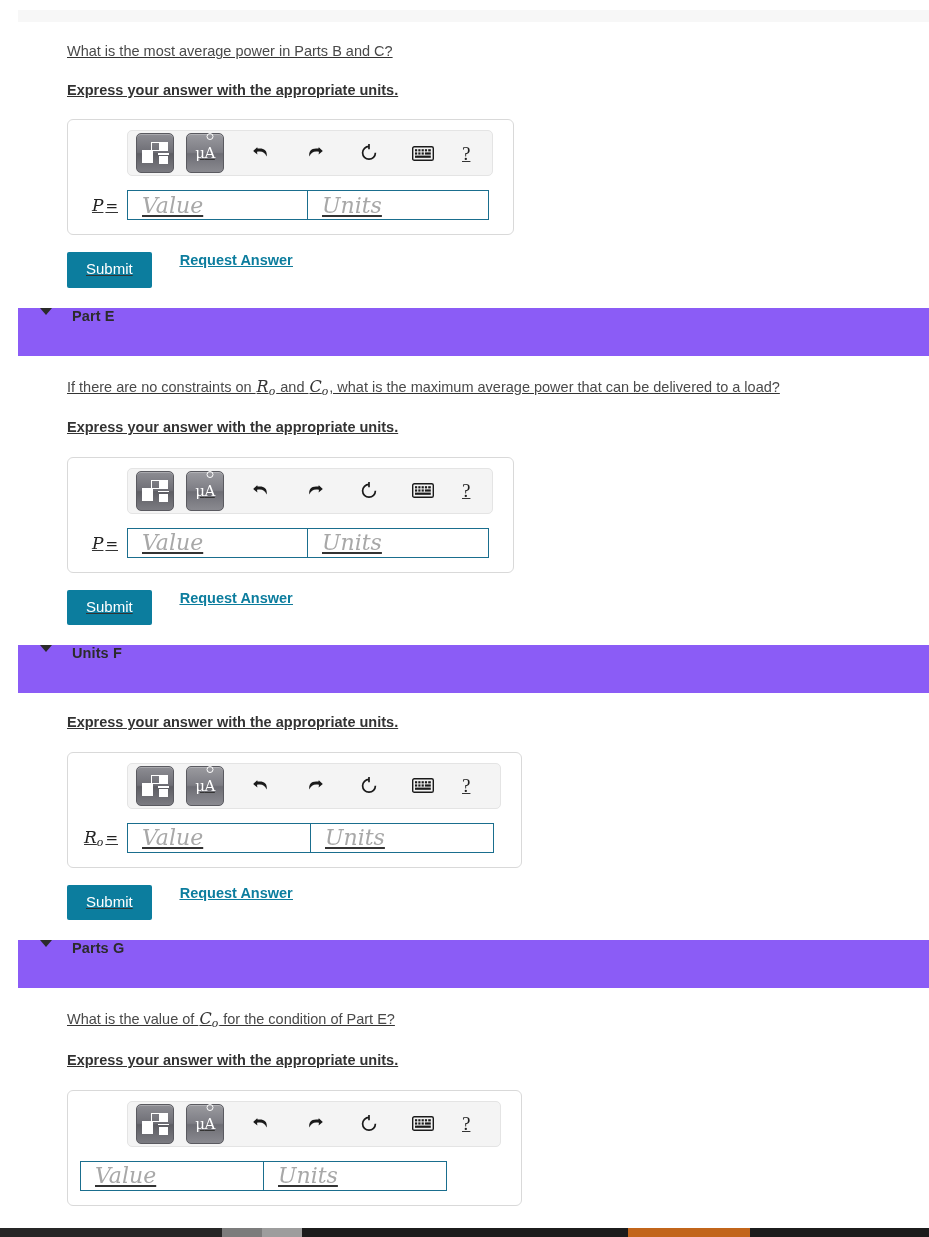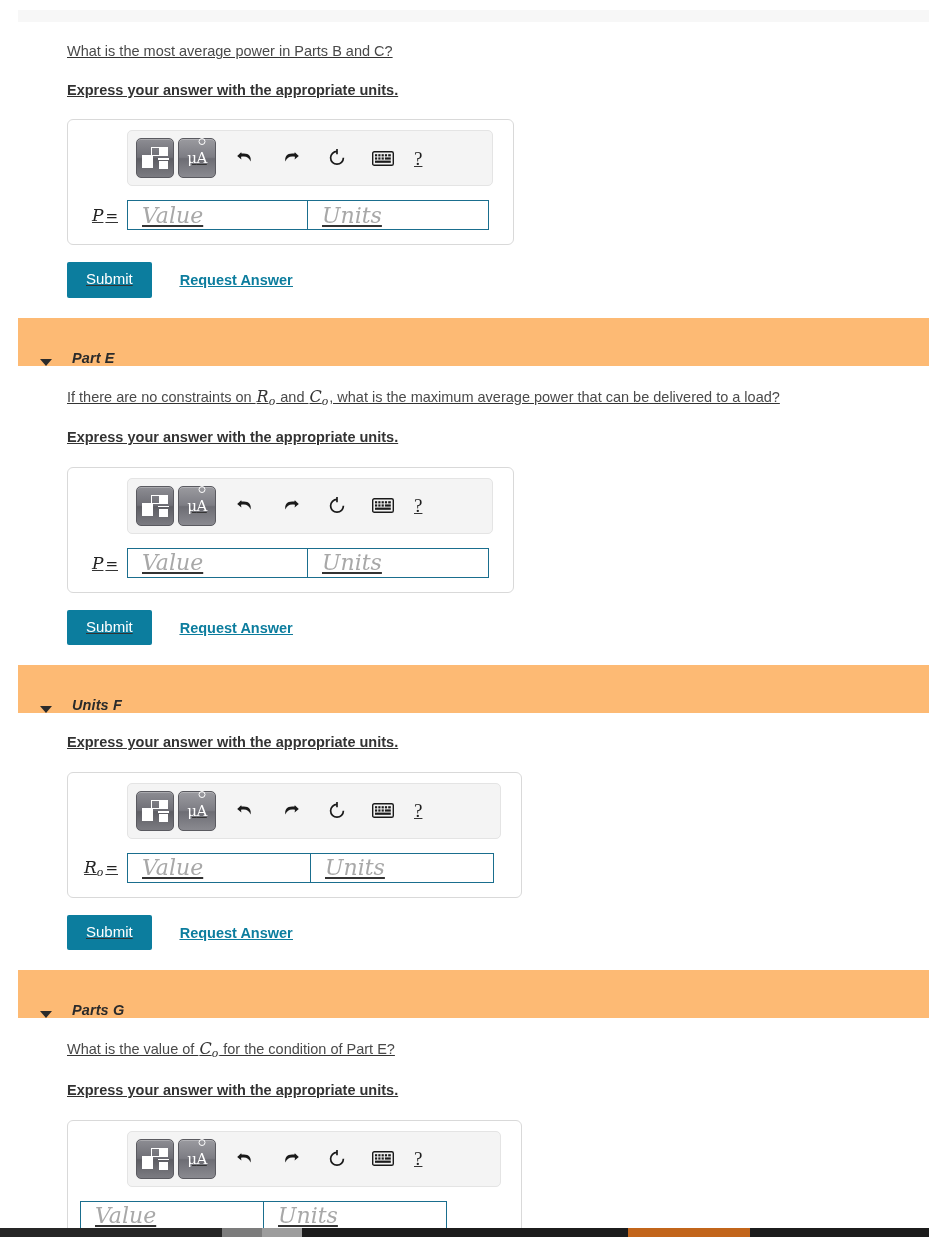--- a/index.html
+++ b/index.html
@@ -31,27 +31,26 @@
     position: absolute;
     left: 0;
     top: 22px;
     right: 0;
     bottom: 0;
   }
 
   
   .part-header {
     margin-left: 18px;
-    background: #fdba74;
+    background: #8b5cf6;
     height: 48px;
     display: flex;
-    align-items: flex-end;
+    align-items: flex-start;
     padding-left: 22px;
     box-sizing: border-box;
-    font-style: italic;
   }
   .caret {
     width: 0;
     height: 0;
     border-left: 6px solid transparent;
     border-right: 6px solid transparent;
     border-top: 7px solid #2b2b2b;
     margin-right: 20px;
     flex: 0 0 auto;
   }
@@ -100,27 +99,28 @@
     padding: 10px 12px 14px 12px;
     position: relative;
   }
   .answer-box.w1 { width: 447px; }
   .answer-box.w2 { width: 455px; }
 
   .mathbar {
     background: #f4f4f4;
     border: 1px solid #e4e4e4;
     border-radius: 5px;
-    height: 56px;
+    height: 46px;
     margin-left: 47px;
     margin-right: 8px;
     display: flex;
     align-items: center;
     padding-left: 8px;
     box-sizing: border-box;
+    gap: 8px;
   }
 
   .tmpl-btn, .unit-btn {
     width: 36px;
     height: 38px;
     border-radius: 5px;
     background: linear-gradient(180deg, #8d8d93 0%, #6e6e75 48%, #5d5d63 52%, #7b7b81 100%);
     border: 1px solid #5a5a60;
     box-shadow: inset 0 1px 0 rgba(255,255,255,.25);
     margin-right: 4px;
@@ -221,21 +221,20 @@
     cursor: text;
   }
   .fld.value { width: 180px; border-right-width: 0; }
   .fld.units { width: 182px; }
   .w2 .fld.value { width: 183px; }
   .w2 .fld.units { width: 184px; }
 
   
   .submit-row {
     display: flex;
-    align-items: center;
     margin-top: 17px;
   }
   .submit-btn {
     background: #0c7d9e;
     color: #ffffff;
     font-size: 15px;
     font-weight: normal;
     padding: 9px 19px 10px 19px;
     border: none;
     border-radius: 2px;

